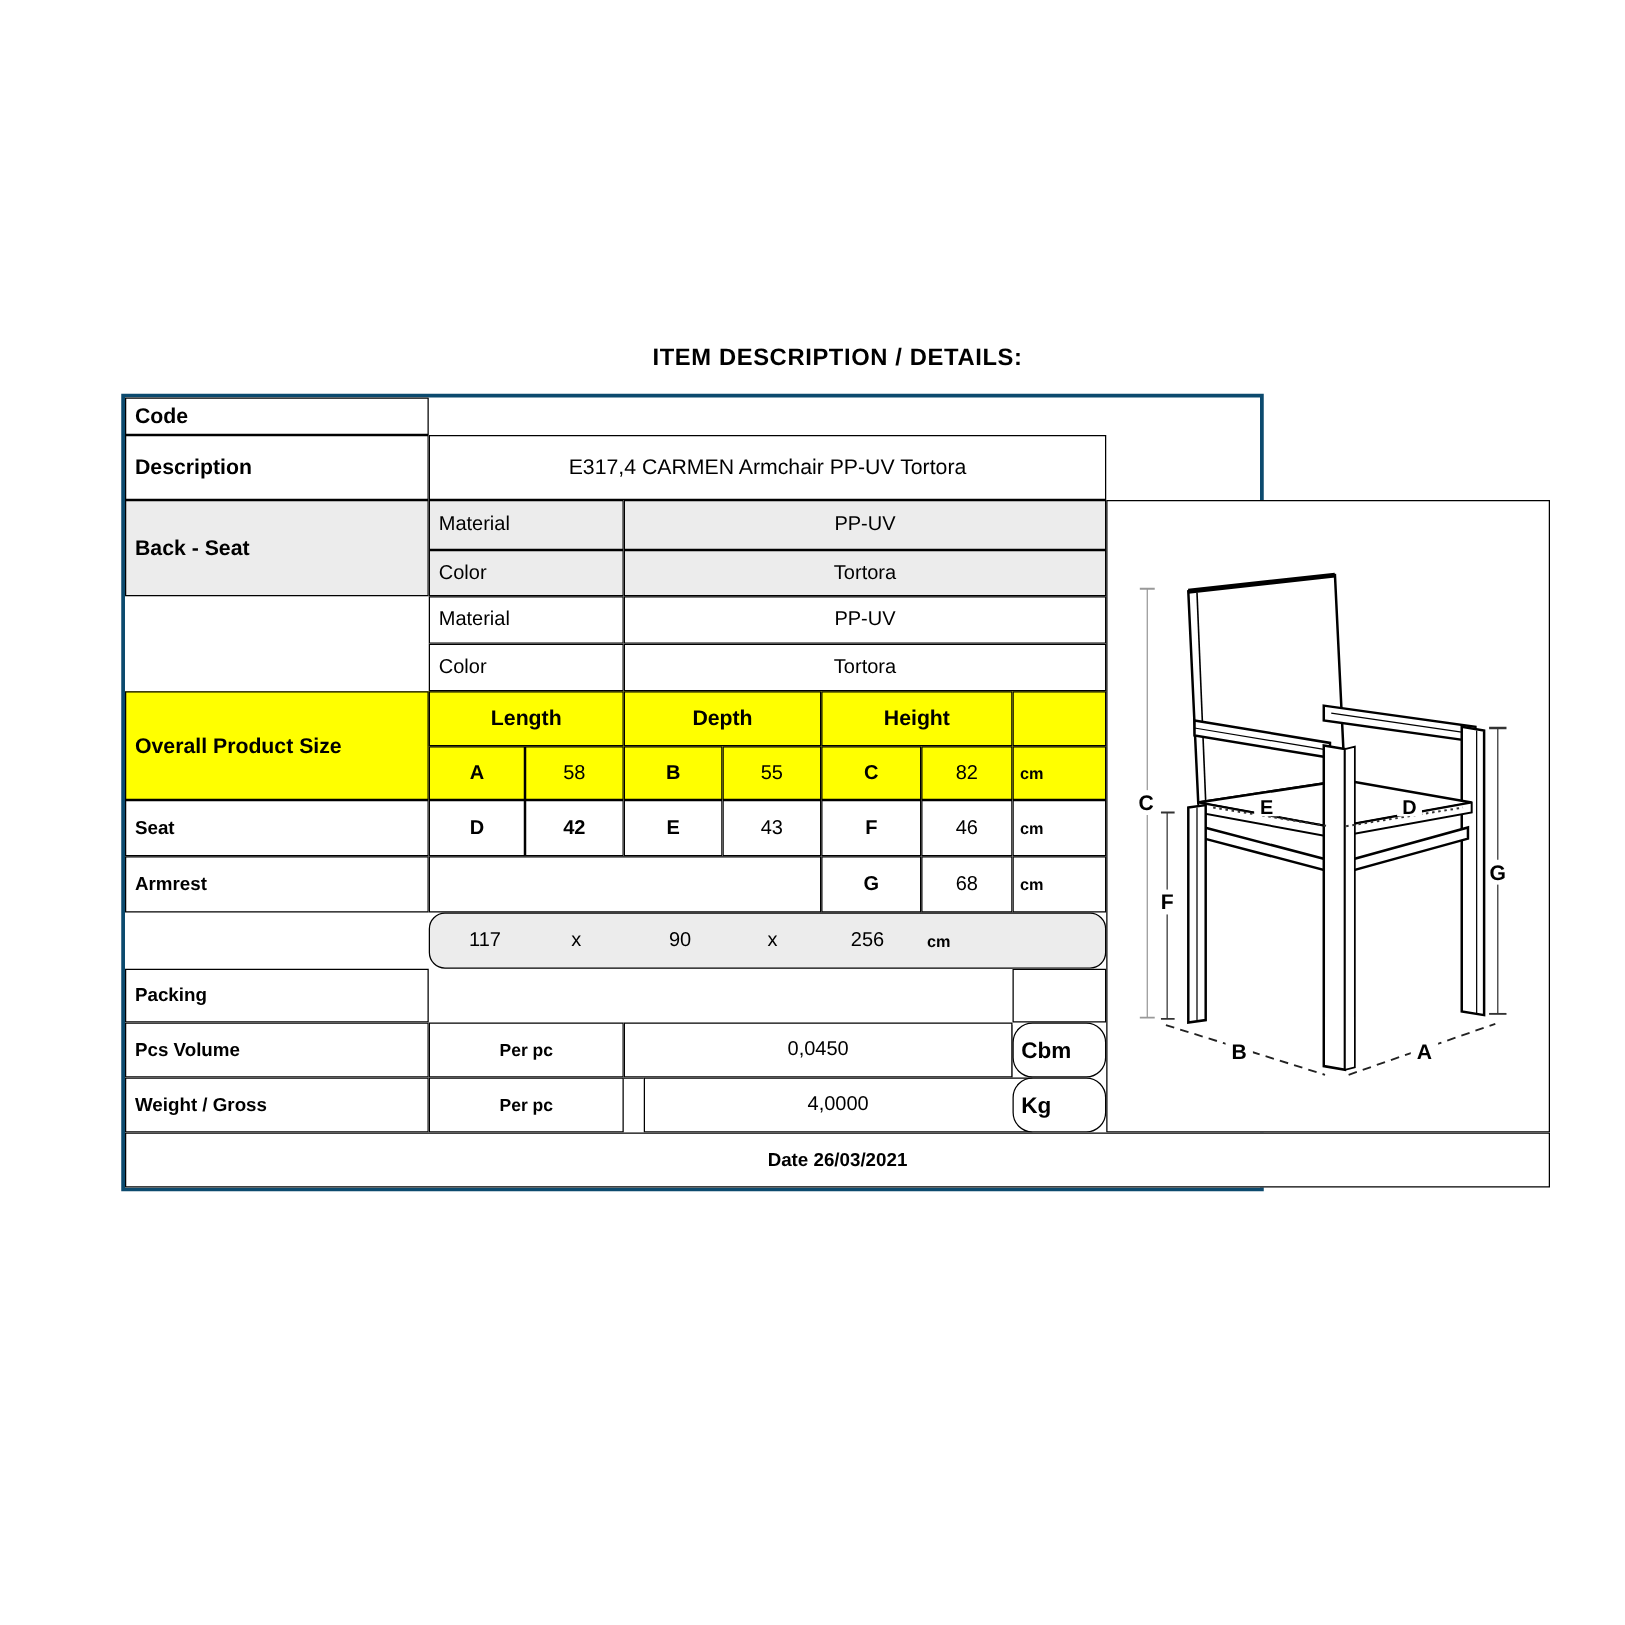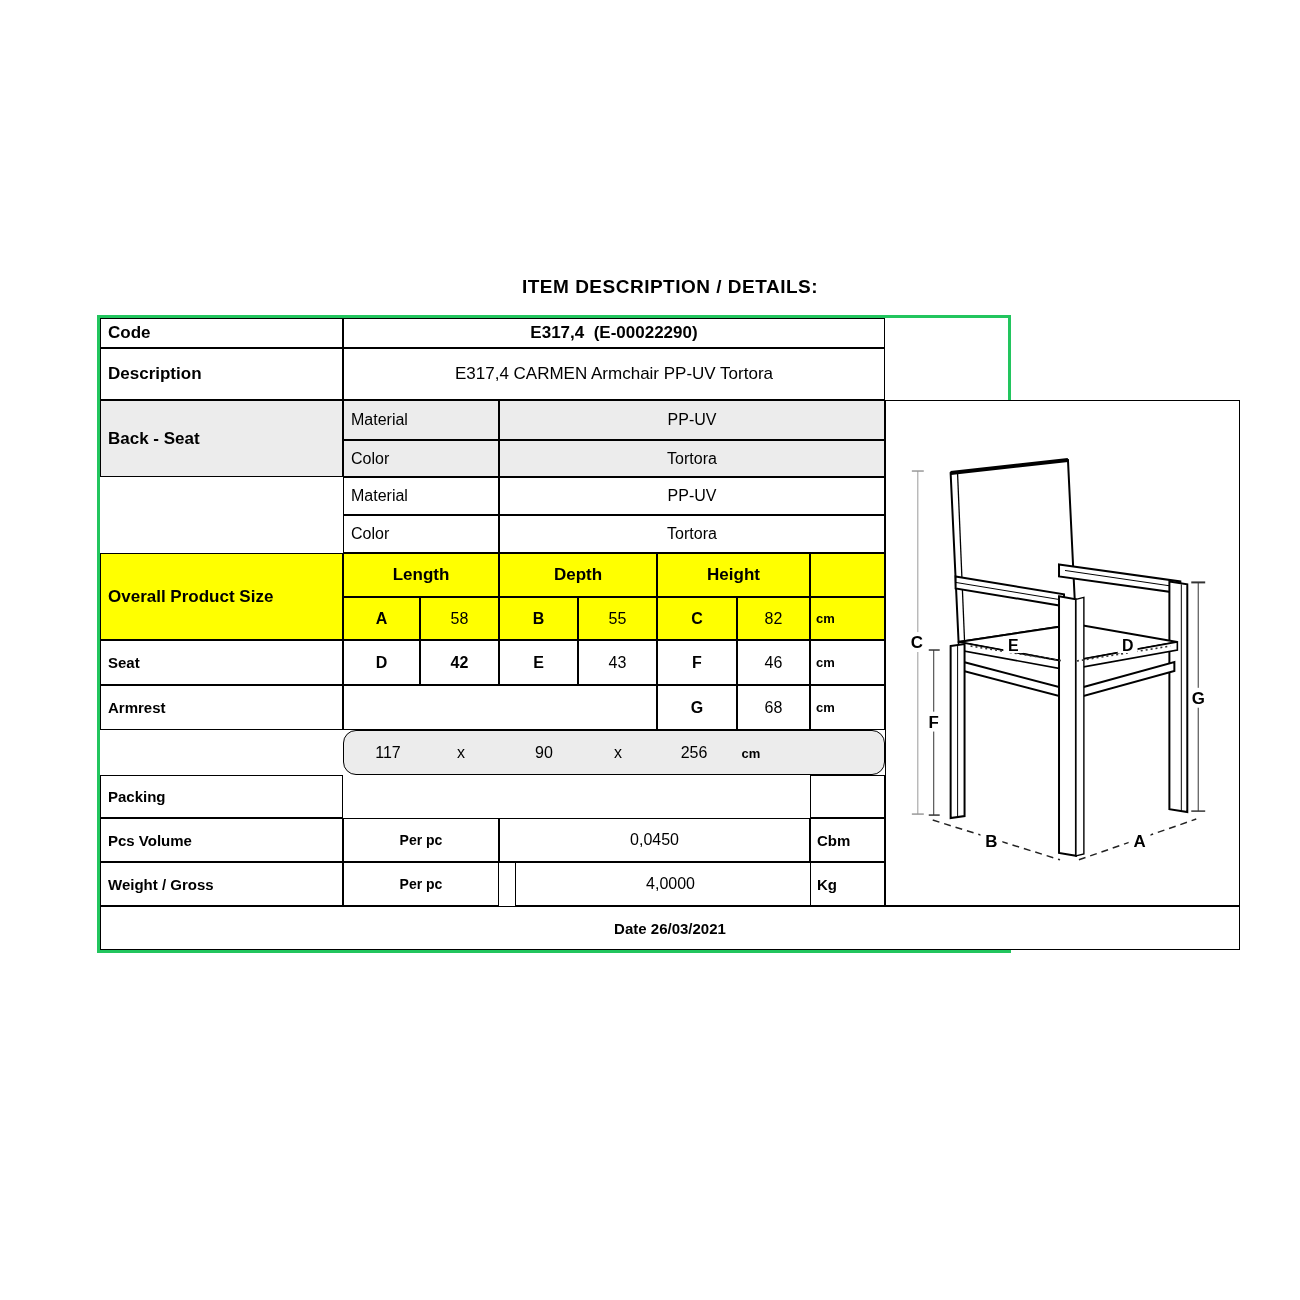--- a/index.html
+++ b/index.html
@@ -1,47 +1,46 @@
 <!DOCTYPE html>
 <html><head>
 <meta charset="utf-8">
 <style>
   html,body{margin:0;padding:0;background:#fff;}
   body{width:1300px;height:1300px;position:relative;font-family:"Liberation Sans",sans-serif;color:#000;}
   .page-title{position:absolute;left:100px;top:276px;width:1140px;text-align:center;
     font-size:19px;font-weight:bold;letter-spacing:.5px;}
   .spec-table{position:absolute;left:97px;top:315px;width:914px;height:638px;
-    border:3px solid #22c55e;box-sizing:border-box;}
+    border:3px solid #0c4a6e;box-sizing:border-box;}
   .cell{position:absolute;box-sizing:border-box;border:1px solid #000;
     display:flex;align-items:center;font-size:16px;background:#fff;overflow:hidden;}
   .lab{font-weight:bold;padding-left:7px;font-size:17px;}
   .lab-sm{font-weight:bold;padding-left:7px;font-size:15px;}
   .ctr{justify-content:center;}
   .bold{font-weight:bold;}
   .fs17{font-size:17px;}
   .yellow{background:#FFFF00;}
   .gray{background:#ECECEC;}
   .unit{font-weight:bold;font-size:13px;padding-left:5px;}
   .per{font-weight:bold;font-size:14px;justify-content:center;}
-  .u-big{font-weight:bold;font-size:15px;padding-left:6px;}
+  .u-big{font-weight:bold;font-size:18px;padding-left:6px;border-radius:16px;}
   .rel{position:relative;}
   .pspan{position:absolute;top:50%;transform:translate(-50%,-50%);font-size:16px;}
   .pspan.b{font-weight:bold;font-size:13px;}
   .offctr{position:absolute;top:50%;transform:translate(-50%,-50%);font-size:16px;}
   svg text{font-family:"Liberation Sans",sans-serif;font-weight:bold;}
 </style>
 </head>
 <body>
 
 <div class="page-title">ITEM DESCRIPTION / DETAILS:</div>
 
 <div class="spec-table">
 
   <div class="cell lab" style="left:0;top:0;width:243px;height:30px;">Code</div>
-  <div class="cell ctr bold fs17" style="left:243px;top:0;width:542px;height:30px;">E317,4&nbsp;&nbsp;(E-00022290)</div>
 
   <div class="cell lab" style="left:0;top:30px;width:243px;height:52px;">Description</div>
   <div class="cell ctr fs17" style="left:243px;top:30px;width:542px;height:52px;">E317,4 CARMEN Armchair PP-UV Tortora</div>
 
   <div class="cell lab gray" style="left:0;top:82px;width:243px;height:77px;">Back - Seat</div>
   <div class="cell gray" style="left:243px;top:82px;width:156px;height:40px;padding-left:7px;">Material</div>
   <div class="cell ctr gray" style="left:399px;top:82px;width:386px;height:40px;">PP-UV</div>
   <div class="cell gray" style="left:243px;top:122px;width:156px;height:37px;padding-left:7px;">Color</div>
   <div class="cell ctr gray" style="left:399px;top:122px;width:386px;height:37px;">Tortora</div>
 

